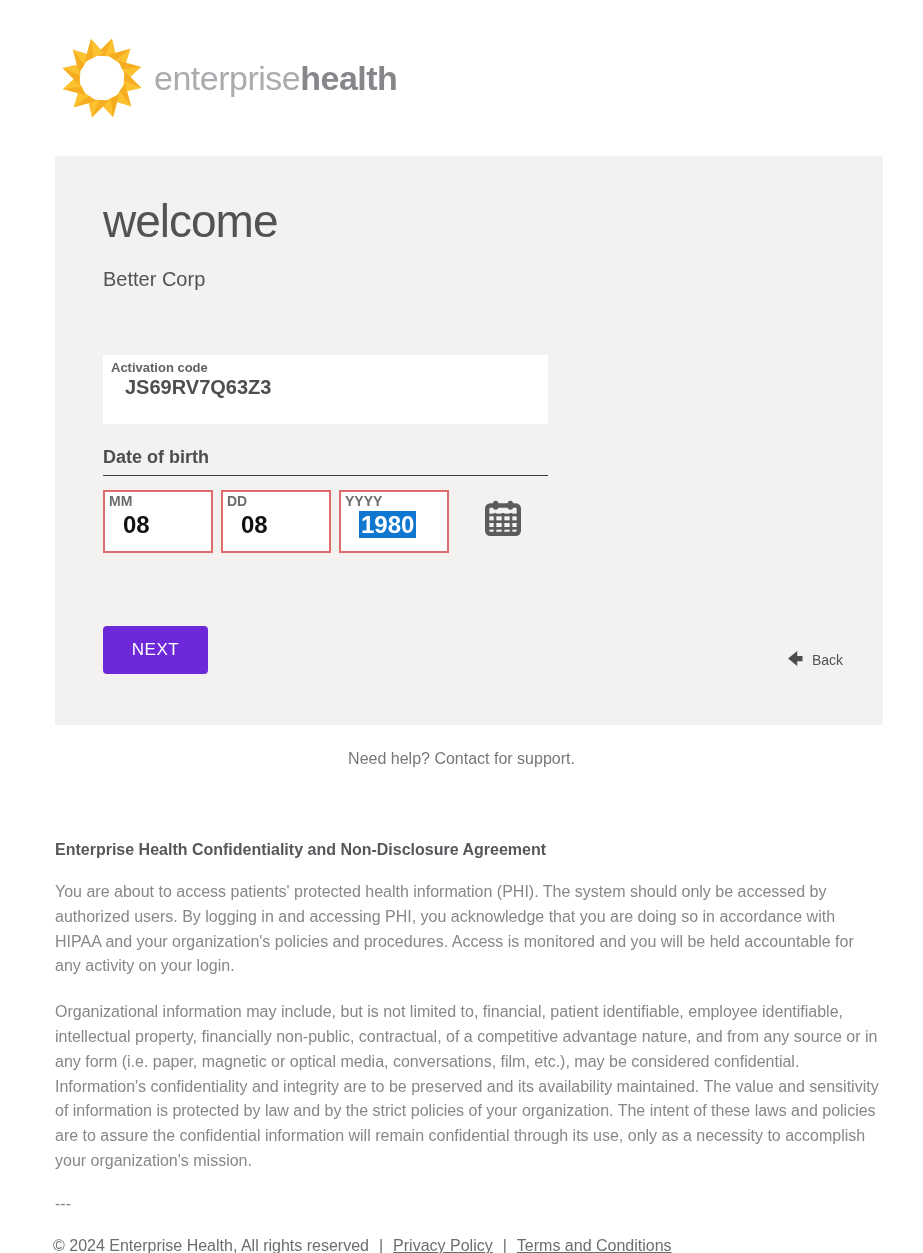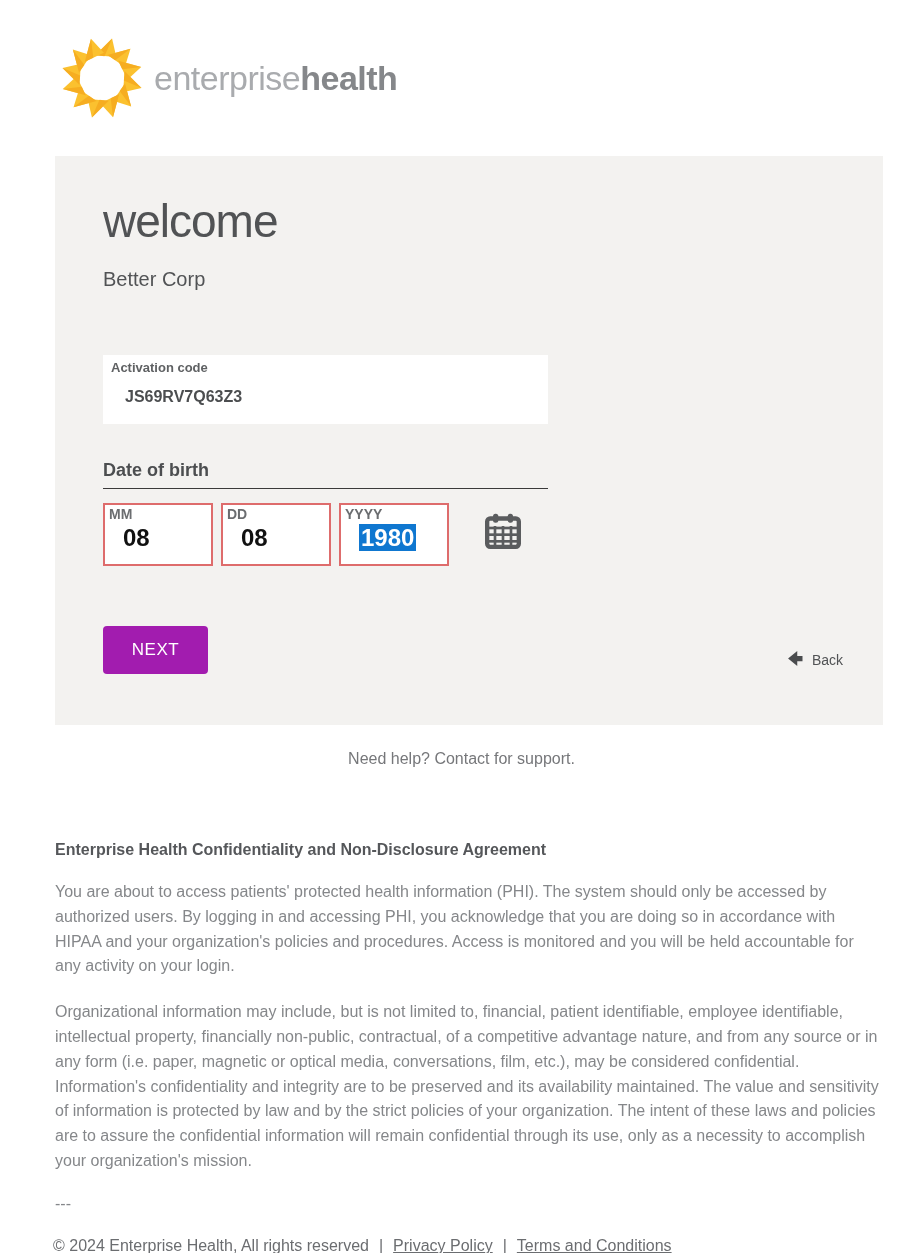--- a/index.html
+++ b/index.html
@@ -32,23 +32,23 @@
   .company-name  { font-size: 20px; color: #515355; margin-top: 20px; }
 
   .activation-box {
     margin-top: 64px;
     width: 445px;
     height: 69px;
     background: #ffffff;
     padding: 5px 0 0 8px;
   }
   .activation-label { font-size: 13px; font-weight: 700; color: #5f6163; }
-  .activation-value { font-size: 16px; font-weight: 700; color: #4c4e50; padding-left: 14px; margin-top: 13px; }
+  .activation-value { font-size: 20px; font-weight: 700; color: #4c4e50; padding-left: 14px; margin-top: 1px; }
 
-  .dob-label { margin-top: 36px; font-size: 18px; font-weight: 700; color: #4c4e50; }
+  .dob-label { margin-top: 23px; font-size: 18px; font-weight: 700; color: #4c4e50; }
   .dob-divider { width: 445px; height: 0; border-bottom: 1px solid #3a3a3a; margin-top: 7px; }
 
   .dob-row { display: flex; align-items: center; margin-top: 6px; }
   .dob-field {
     width: 110px; height: 63px;
     background: #ffffff;
     border: 2px solid #de6c6c;
     margin-right: 8px;
     padding: 2px 0 0 4px;
     margin-top: 8px;
@@ -58,21 +58,21 @@
   .dob-field .f-value .sel { background: #0f77d0; color: #ffffff; padding: 0 2px; }
   .calendar-btn { margin-left: 26px; background: none; border: none; cursor: pointer; line-height: 0; }
 
   .actions-row {
     position: absolute;
     left: 48px; right: 40px; top: 470px;
     display: flex; justify-content: space-between; align-items: flex-start;
   }
   .next-button {
     width: 105px; height: 48px;
-    background: #a21caf; color: #ffffff;
+    background: #6d28d9; color: #ffffff;
     font-family: "Liberation Sans", sans-serif;
     font-size: 17px; letter-spacing: 0.5px;
     border: none; border-radius: 4px; cursor: pointer;
   }
   .back-link {
     margin-top: 22px;
     display: inline-flex; align-items: center; gap: 6px;
     font-size: 14px; color: #515355; text-decoration: none; cursor: pointer;
   }
 

